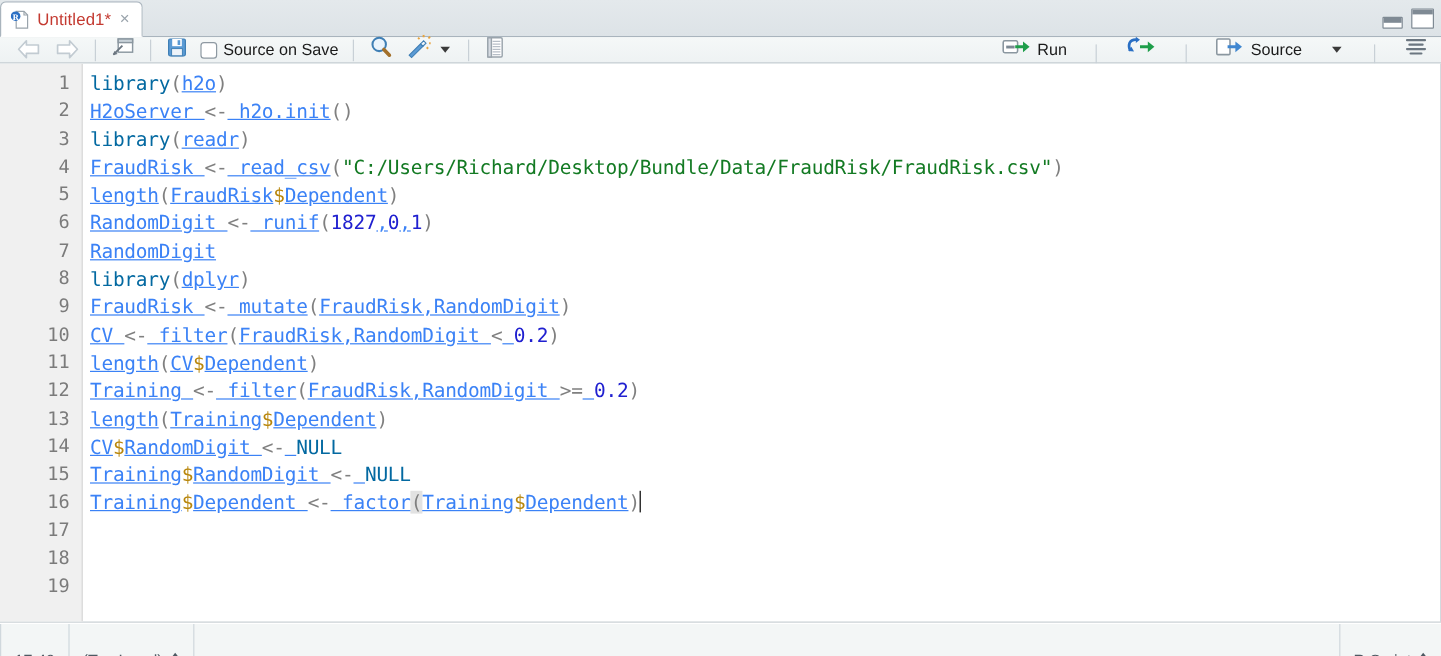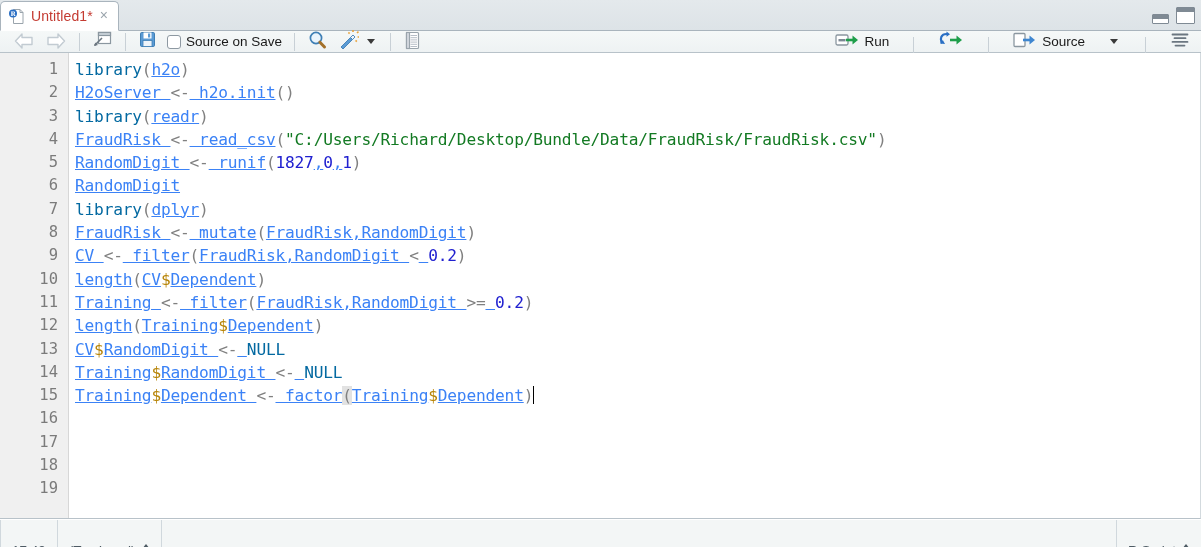--- a/index.html
+++ b/index.html
@@ -474,20 +474,21 @@
         <div class="gutter-line">16</div>
         <div class="gutter-line">17</div>
         <div class="gutter-line">18</div>
         <div class="gutter-line">19</div>
       </div>
     <div class="code-area" id="code-area">
         <div class="code-line"><span class="tk-kw">library</span><span class="tk-paren">(</span><span class="tk-plain">h2o</span><span class="tk-paren">)</span></div>
         <div class="code-line"><span class="tk-plain">H2oServer </span><span class="tk-op">&lt;-</span><span class="tk-plain"> h2o.init</span><span class="tk-paren">()</span></div>
         <div class="code-line"><span class="tk-kw">library</span><span class="tk-paren">(</span><span class="tk-plain">readr</span><span class="tk-paren">)</span></div>
         <div class="code-line"><span class="tk-plain">FraudRisk </span><span class="tk-op">&lt;-</span><span class="tk-plain"> read_csv</span><span class="tk-paren">(</span><span class="tk-str">"C:/Users/Richard/Desktop/Bundle/Data/FraudRisk/FraudRisk.csv"</span><span class="tk-paren">)</span></div>
+        <div class="code-line"><span class="tk-plain">length</span><span class="tk-paren">(</span><span class="tk-plain">FraudRisk</span><span class="tk-dollar">$</span><span class="tk-plain">Dependent</span><span class="tk-paren">)</span></div>
         <div class="code-line"><span class="tk-plain">RandomDigit </span><span class="tk-op">&lt;-</span><span class="tk-plain"> runif</span><span class="tk-paren">(</span><span class="tk-num">1827</span><span class="tk-plain">,</span><span class="tk-num">0</span><span class="tk-plain">,</span><span class="tk-num">1</span><span class="tk-paren">)</span></div>
         <div class="code-line"><span class="tk-plain">RandomDigit</span></div>
         <div class="code-line"><span class="tk-kw">library</span><span class="tk-paren">(</span><span class="tk-plain">dplyr</span><span class="tk-paren">)</span></div>
         <div class="code-line"><span class="tk-plain">FraudRisk </span><span class="tk-op">&lt;-</span><span class="tk-plain"> mutate</span><span class="tk-paren">(</span><span class="tk-plain">FraudRisk,RandomDigit</span><span class="tk-paren">)</span></div>
         <div class="code-line"><span class="tk-plain">CV </span><span class="tk-op">&lt;-</span><span class="tk-plain"> filter</span><span class="tk-paren">(</span><span class="tk-plain">FraudRisk,RandomDigit </span><span class="tk-op">&lt;</span><span class="tk-plain"> </span><span class="tk-num">0.2</span><span class="tk-paren">)</span></div>
         <div class="code-line"><span class="tk-plain">length</span><span class="tk-paren">(</span><span class="tk-plain">CV</span><span class="tk-dollar">$</span><span class="tk-plain">Dependent</span><span class="tk-paren">)</span></div>
         <div class="code-line"><span class="tk-plain">Training </span><span class="tk-op">&lt;-</span><span class="tk-plain"> filter</span><span class="tk-paren">(</span><span class="tk-plain">FraudRisk,RandomDigit </span><span class="tk-op">&gt;=</span><span class="tk-plain"> </span><span class="tk-num">0.2</span><span class="tk-paren">)</span></div>
         <div class="code-line"><span class="tk-plain">length</span><span class="tk-paren">(</span><span class="tk-plain">Training</span><span class="tk-dollar">$</span><span class="tk-plain">Dependent</span><span class="tk-paren">)</span></div>
         <div class="code-line"><span class="tk-plain">CV</span><span class="tk-dollar">$</span><span class="tk-plain">RandomDigit </span><span class="tk-op">&lt;-</span><span class="tk-plain"> </span><span class="tk-kw">NULL</span></div>
         <div class="code-line"><span class="tk-plain">Training</span><span class="tk-dollar">$</span><span class="tk-plain">RandomDigit </span><span class="tk-op">&lt;-</span><span class="tk-plain"> </span><span class="tk-kw">NULL</span></div>

